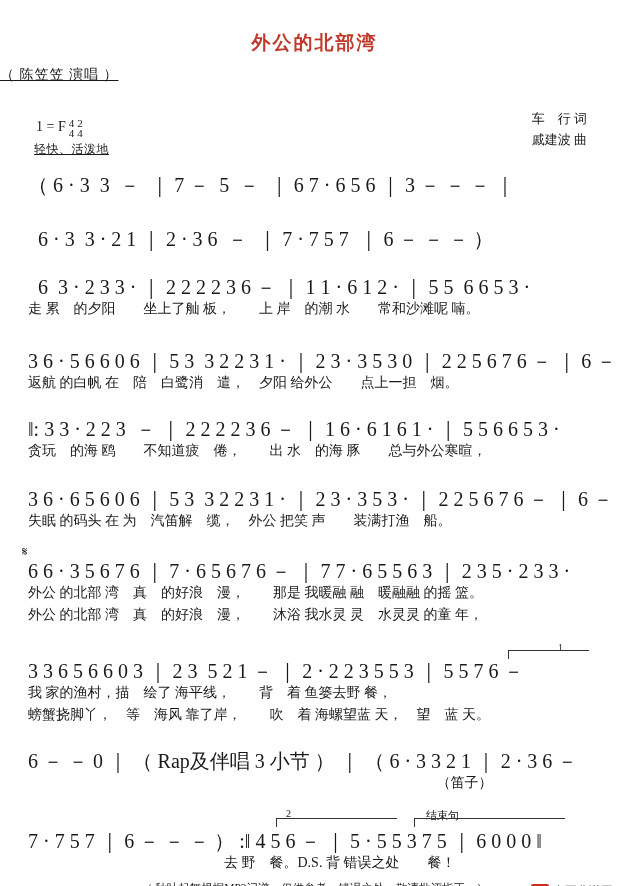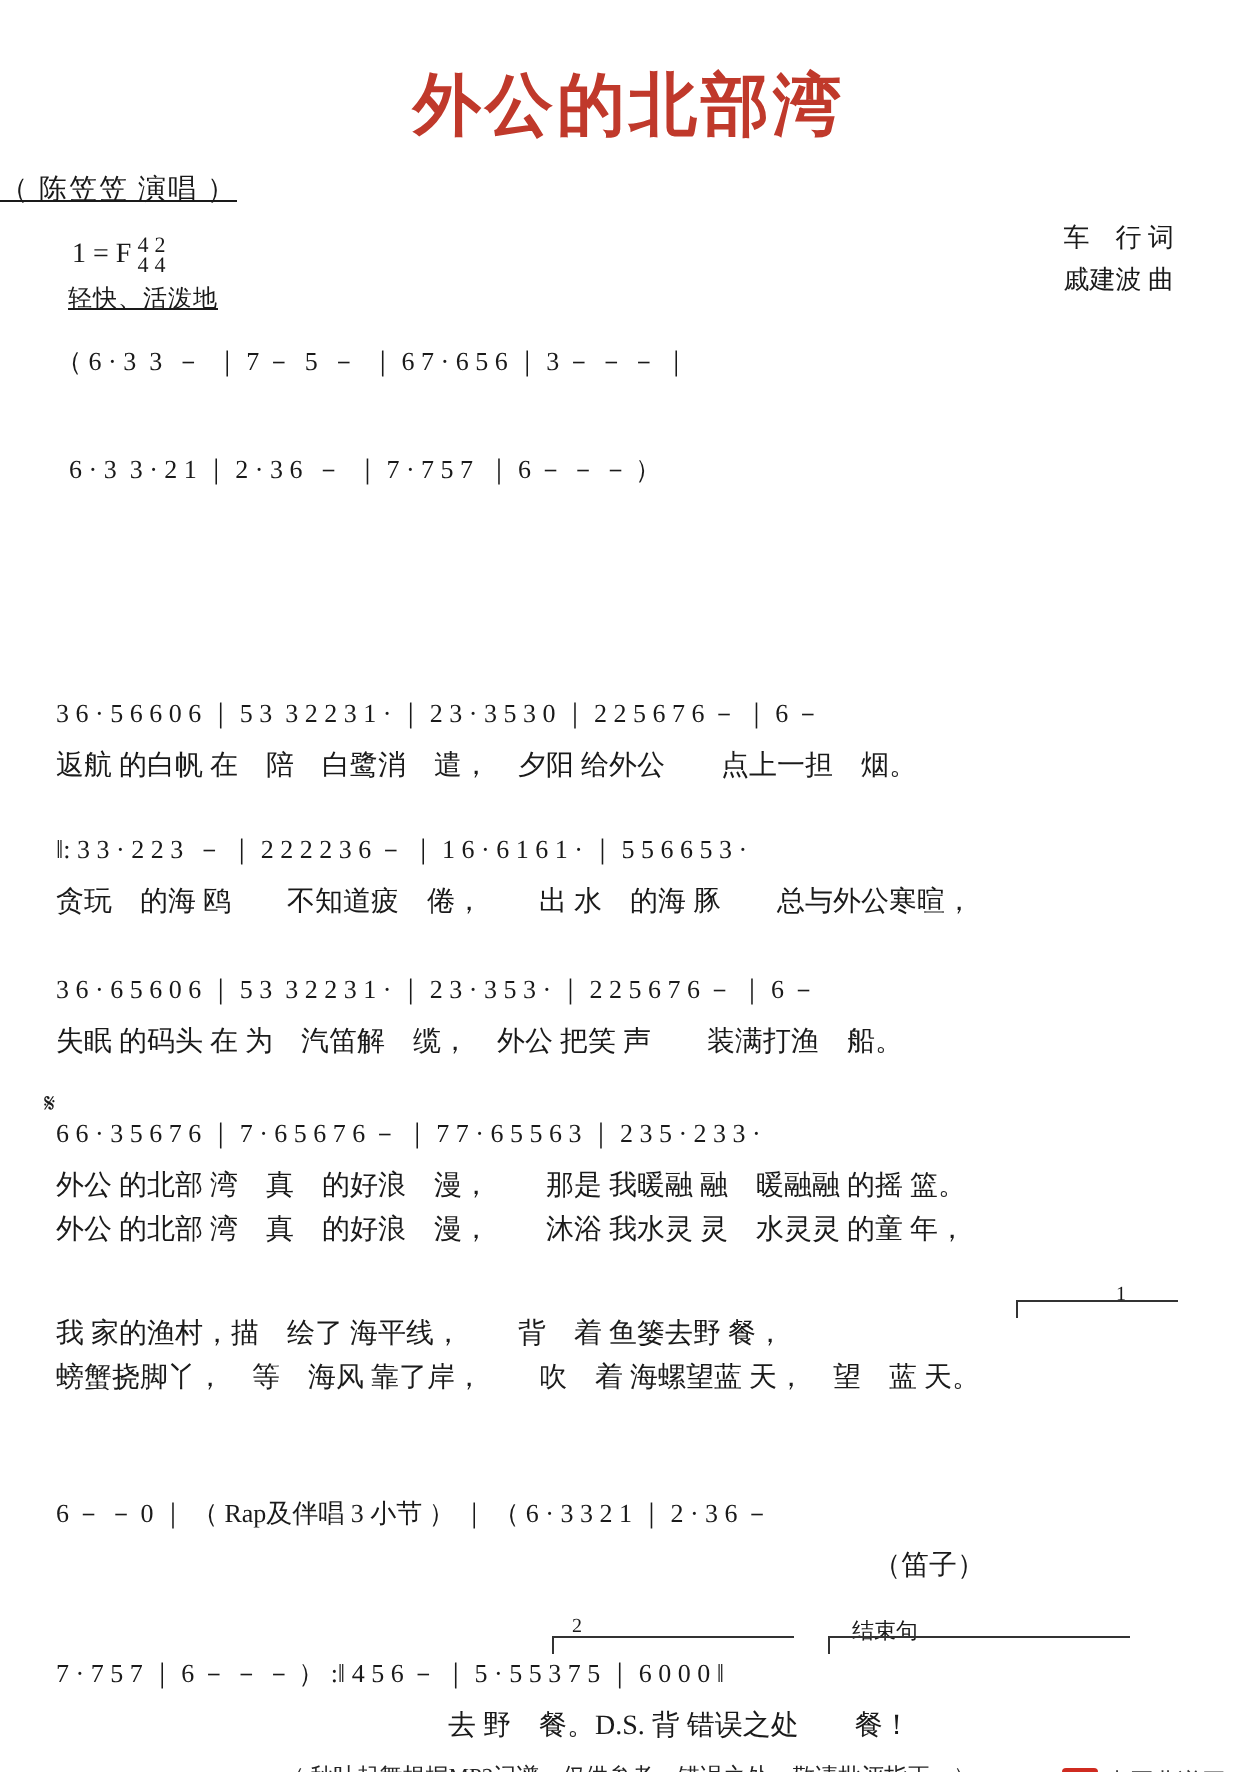--- a/index.html
+++ b/index.html
@@ -15,21 +15,21 @@
     position: relative;
     overflow: hidden;
   }
   .sheet {
     position: relative;
     width: 629px;
     height: 886px;
   }
   .title {
     text-align: center;
-    font-size: 34px;
+    font-size: 19px;
     font-weight: bold;
     color: #c0392b;
     letter-spacing: 2px;
     margin-top: 30px;
     font-family: "Liberation Serif", serif;
   }
   .singer {
     font-size: 14px;
     margin-top: 10px;
     letter-spacing: 1px;
@@ -67,21 +67,21 @@
     letter-spacing: 0.5px;
     text-decoration: underline;
   }
   .staff {
     position: absolute;
     left: 28px;
     width: 573px;
   }
   .line {
     position: relative;
-    font-size: 13px;
+    font-size: 20px;
     letter-spacing: 0px;
     white-space: pre;
     font-family: "Liberation Serif", serif;
     height: 26px;
   }
   .lyric {
     position: relative;
     font-size: 14px;
     white-space: pre;
     height: 22px;
@@ -150,20 +150,24 @@
   <div class="tempo">轻快、活泼地</div>
 
   <div class="staff" style="top:142px;">
     <div class="line">（ 6 · 3  3  －  ｜ 7 －  5  －  ｜ 6 7 · 6 5 6 ｜ 3 － － － ｜</div>
   </div>
 
   <div class="staff" style="top:196px;">
     <div class="line">  6 · 3  3 · 2 1 ｜ 2 · 3 6  －  ｜ 7 · 7 5 7  ｜ 6 － － － ）</div>
   </div>
 
+  <div class="staff" style="top:244px;">
+    <div class="line">  6  3 · 2 3 3 · ｜ 2 2 2 2 3 6 － ｜ 1 1 · 6 1 2 · ｜ 5 5  6 6 5 3 ·</div>
+    <div class="lyric">走 累　的夕阳　　坐上了舢 板，　　上 岸　的潮 水　　常和沙滩呢 喃。</div>
+  </div>
 
   <div class="staff" style="top:318px;">
     <div class="line">3 6 · 5 6 6 0 6 ｜ 5 3  3 2 2 3 1 · ｜ 2 3 · 3 5 3 0 ｜ 2 2 5 6 7 6 － ｜ 6 －</div>
     <div class="lyric">返航 的白帆 在　陪　白鹭消　遣，　夕阳 给外公　　点上一担　烟。</div>
   </div>
 
   <div class="staff" style="top:386px;">
     <div class="line">‖: 3 3 · 2 2 3  － ｜ 2 2 2 2 3 6 － ｜ 1 6 · 6 1 6 1 · ｜ 5 5 6 6 5 3 ·</div>
     <div class="lyric">贪玩　的海 鸥　　不知道疲　倦，　　出 水　的海 豚　　总与外公寒暄，</div>
   </div>
@@ -176,20 +180,21 @@
   <div class="staff" style="top:528px;">
     <div class="seg-mark" style="position:absolute; left:-6px; top:-14px;">𝄋</div>
     <div class="line">6 6 · 3 5 6 7 6 ｜ 7 · 6 5 6 7 6 － ｜ 7 7 · 6 5 5 6 3 ｜ 2 3 5 · 2 3 3 ·</div>
     <div class="lyric">外公 的北部 湾　真　的好浪　漫，　　那是 我暖融 融　暖融融 的摇 篮。</div>
     <div class="lyric">外公 的北部 湾　真　的好浪　漫，　　沐浴 我水灵 灵　水灵灵 的童 年，</div>
   </div>
 
   <div class="staff" style="top:628px;">
     <div class="bracket-num" style="right:38px; top:-16px;">1</div>
     <div style="position:absolute; right:12px; top:-8px; width:80px; border-top:1px solid #333; border-left:1px solid #333; height:8px;"></div>
+    <div class="line">3 3 6 5 6 6 0 3 ｜ 2 3  5 2 1 － ｜ 2 · 2 2 3 5 5 3 ｜ 5 5 7 6 －</div>
     <div class="lyric">我 家的渔村，描　绘了 海平线，　　背　着 鱼篓去野 餐，</div>
     <div class="lyric">螃蟹挠脚丫，　等　海风 靠了岸，　　吹　着 海螺望蓝 天，　望　蓝 天。</div>
   </div>
 
   <div class="staff" style="top:718px;">
     <div class="line">6 － － 0 ｜ （ Rap及伴唱 3 小节 ） ｜ （ 6 · 3 3 2 1 ｜ 2 · 3 6 －</div>
     <div class="lyric" style="text-align:center; padding-left:300px;">（笛子）</div>
   </div>
 
   <div class="staff" style="top:780px;">

